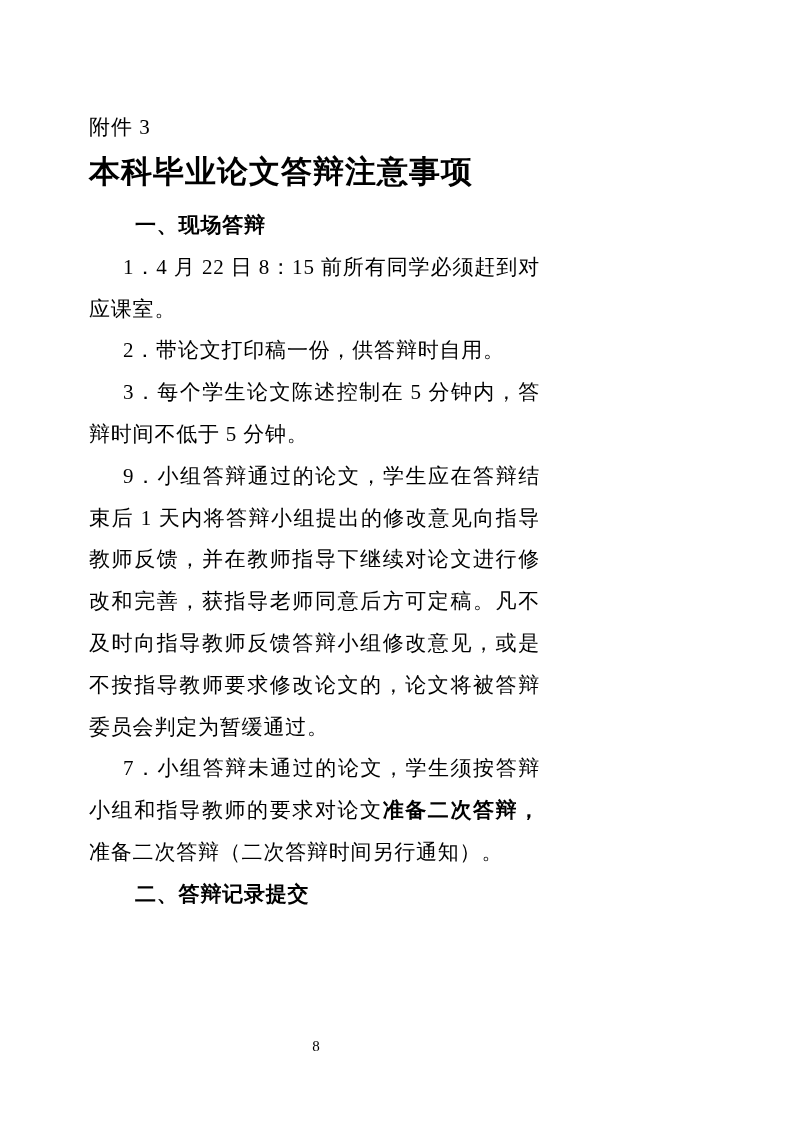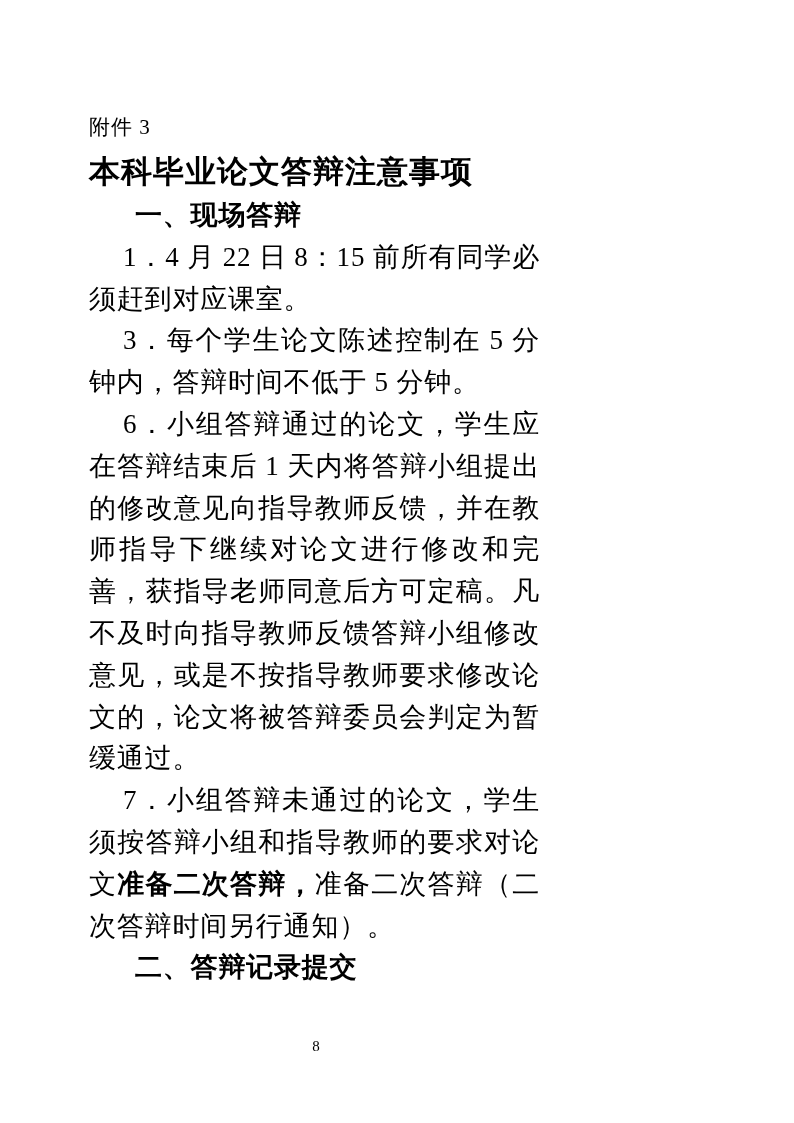--- a/index.html
+++ b/index.html
@@ -38,22 +38,22 @@
   }
   .doc-subtitle {
     margin: 8px 0 0 0;
     font-size: 24px;
     font-weight: bold;
     line-height: 34px;
     text-align: center;
     letter-spacing: 1px;
   }
   .content {
-    margin-top: 3px;
-    font-size: 27px;
+    margin-top: 13px;
+    font-size: 21px;
     line-height: 41.8px;
     letter-spacing: 0.8px;
   }
   .content p {
     margin: 0;
   }
   .section-heading {
     font-weight: bold;
     text-indent: 46px;
   }
@@ -84,26 +84,27 @@
 
   <h1 class="doc-title">本科毕业论文答辩注意事项</h1>
 
 
   <div class="content">
 
     <p class="section-heading">一、现场答辩</p>
 
     <p class="list-item">1．4 月 22 日 8：15 前所有同学必须赶到对应课室。</p>
 
+    <p class="list-item">2．带论文打印稿一份，供答辩时自用。</p>
 
     <p class="list-item">3．每个学生论文陈述控制在 5 分钟内，答辩时间不低于 5 分钟。</p>
 
 
 
-    <p class="list-item">6．小组答辩通过的论文，学生应在答辩结束后 1 天内将答辩小组提出的修改意见向指导教师反馈，并在教师指导下继续对论文进行修改和完善，获指导老师同意后方可定稿。凡不及时向指导教师反馈答辩小组修改意见，或是不按指导教师要求修改论文的，论文将被答辩委员会判定为暂缓通过。</p>
+    <p class="list-item">9．小组答辩通过的论文，学生应在答辩结束后 1 天内将答辩小组提出的修改意见向指导教师反馈，并在教师指导下继续对论文进行修改和完善，获指导老师同意后方可定稿。凡不及时向指导教师反馈答辩小组修改意见，或是不按指导教师要求修改论文的，论文将被答辩委员会判定为暂缓通过。</p>
 
     <p class="list-item"><span>7．小组答辩未通过的论文，学生须按答辩小组和指导教师的要求对论文</span><strong>准备二次答辩，</strong><span>准备二次答辩（二次答辩时间另行通知）。</span></p>
 
     <p class="section-heading">二、答辩记录提交</p>
 
   </div>
 
   <div class="page-number">8</div>
 
 </div>

